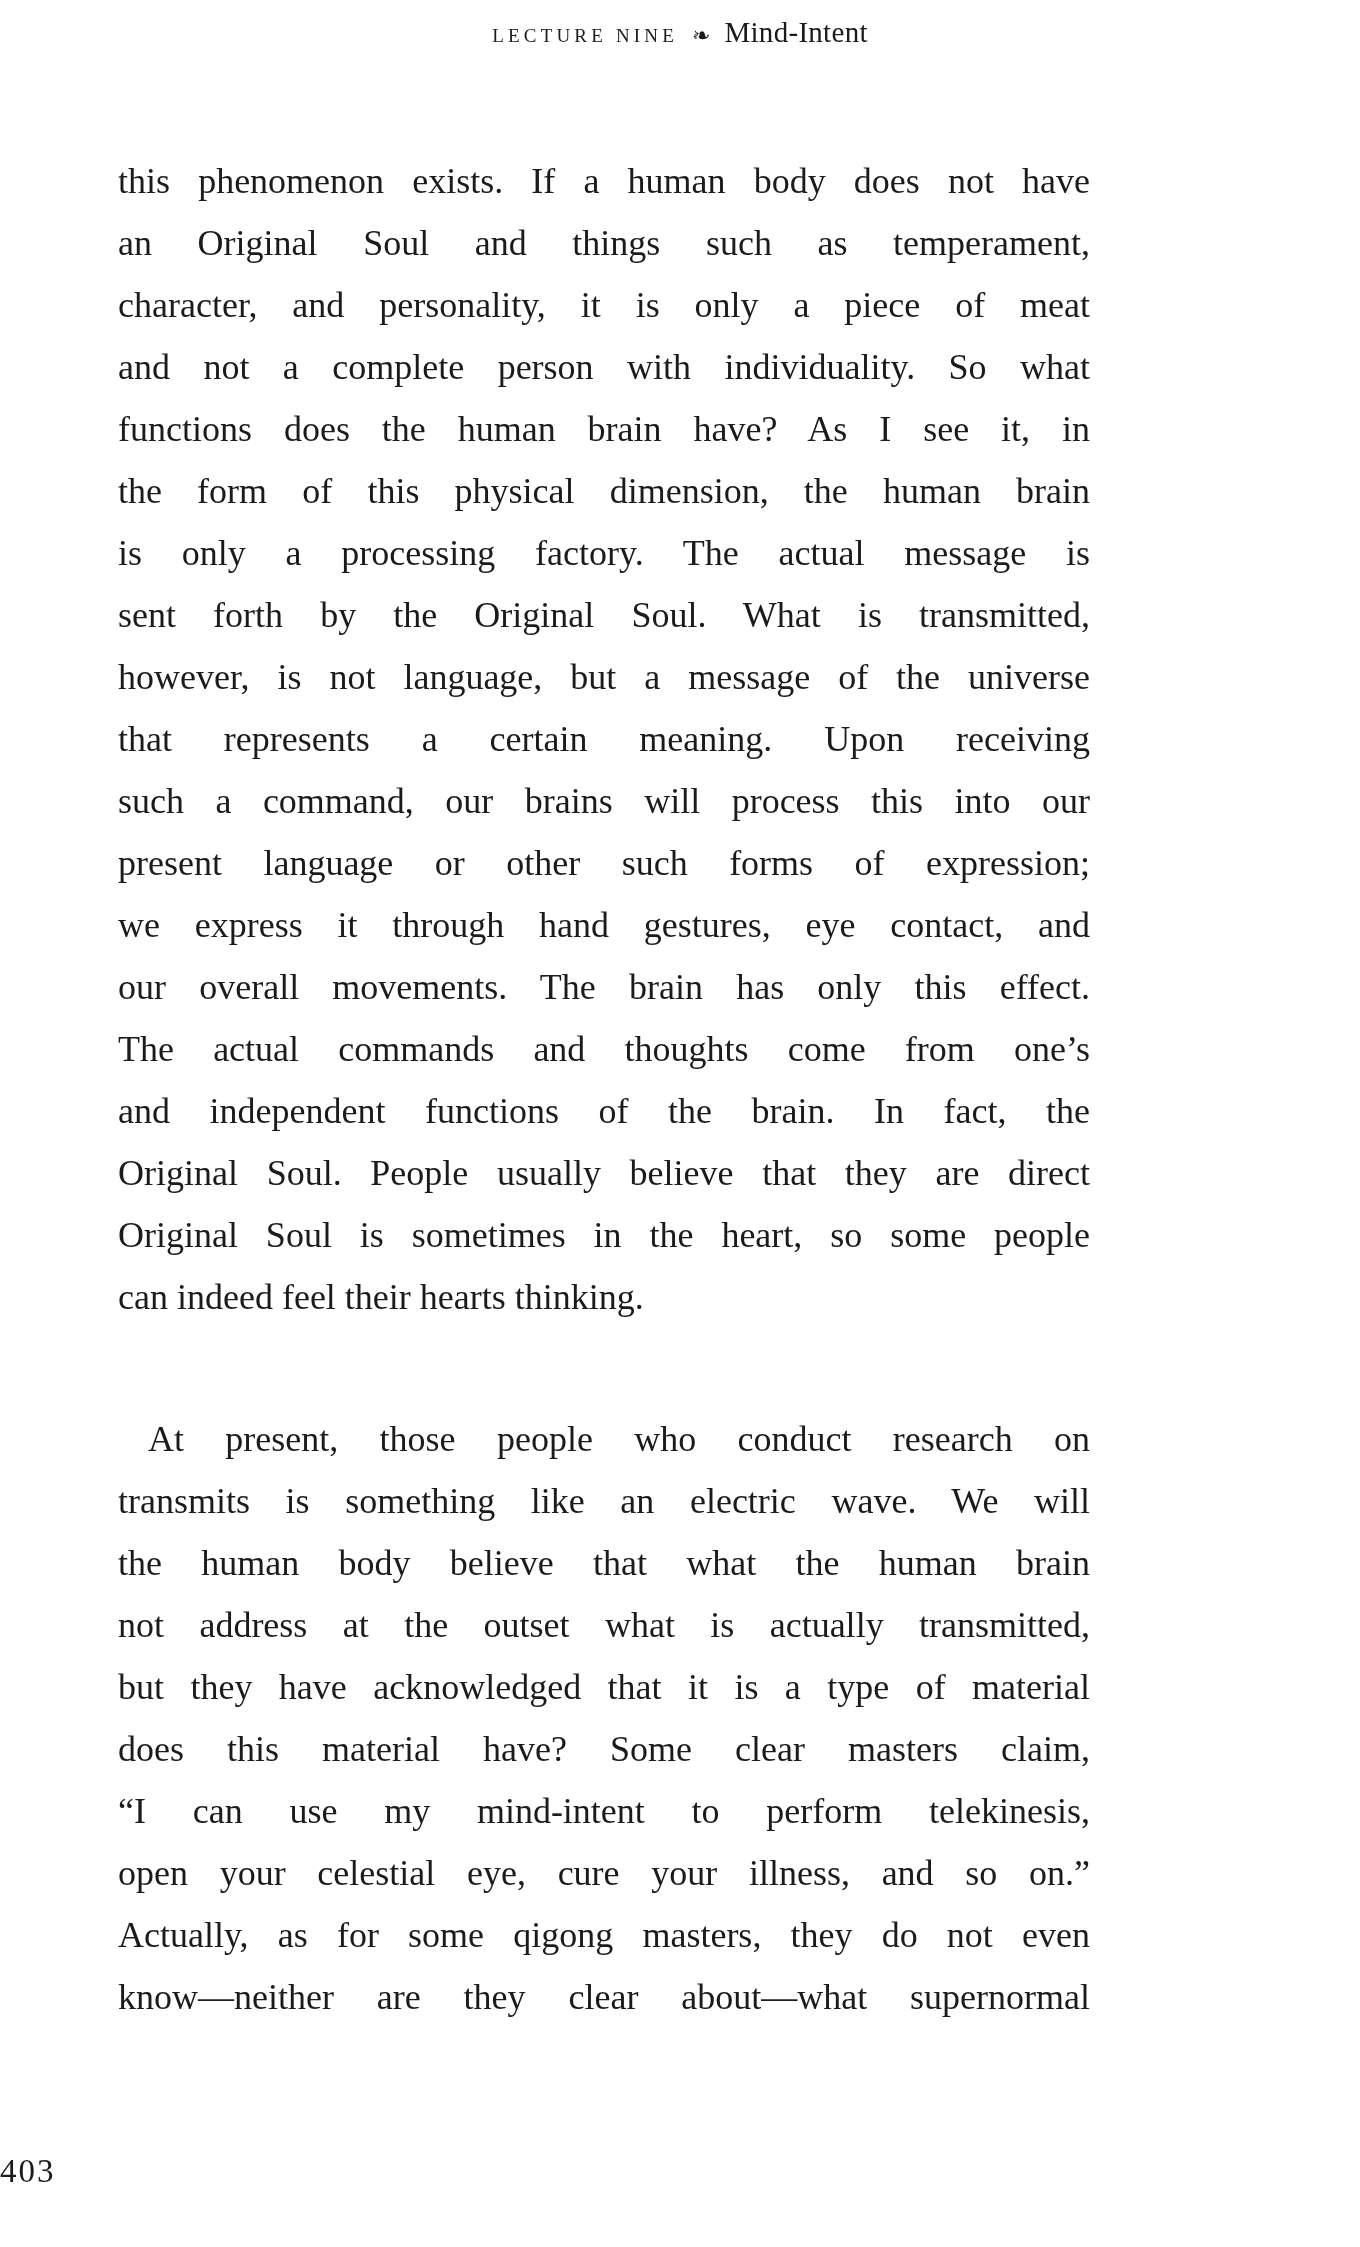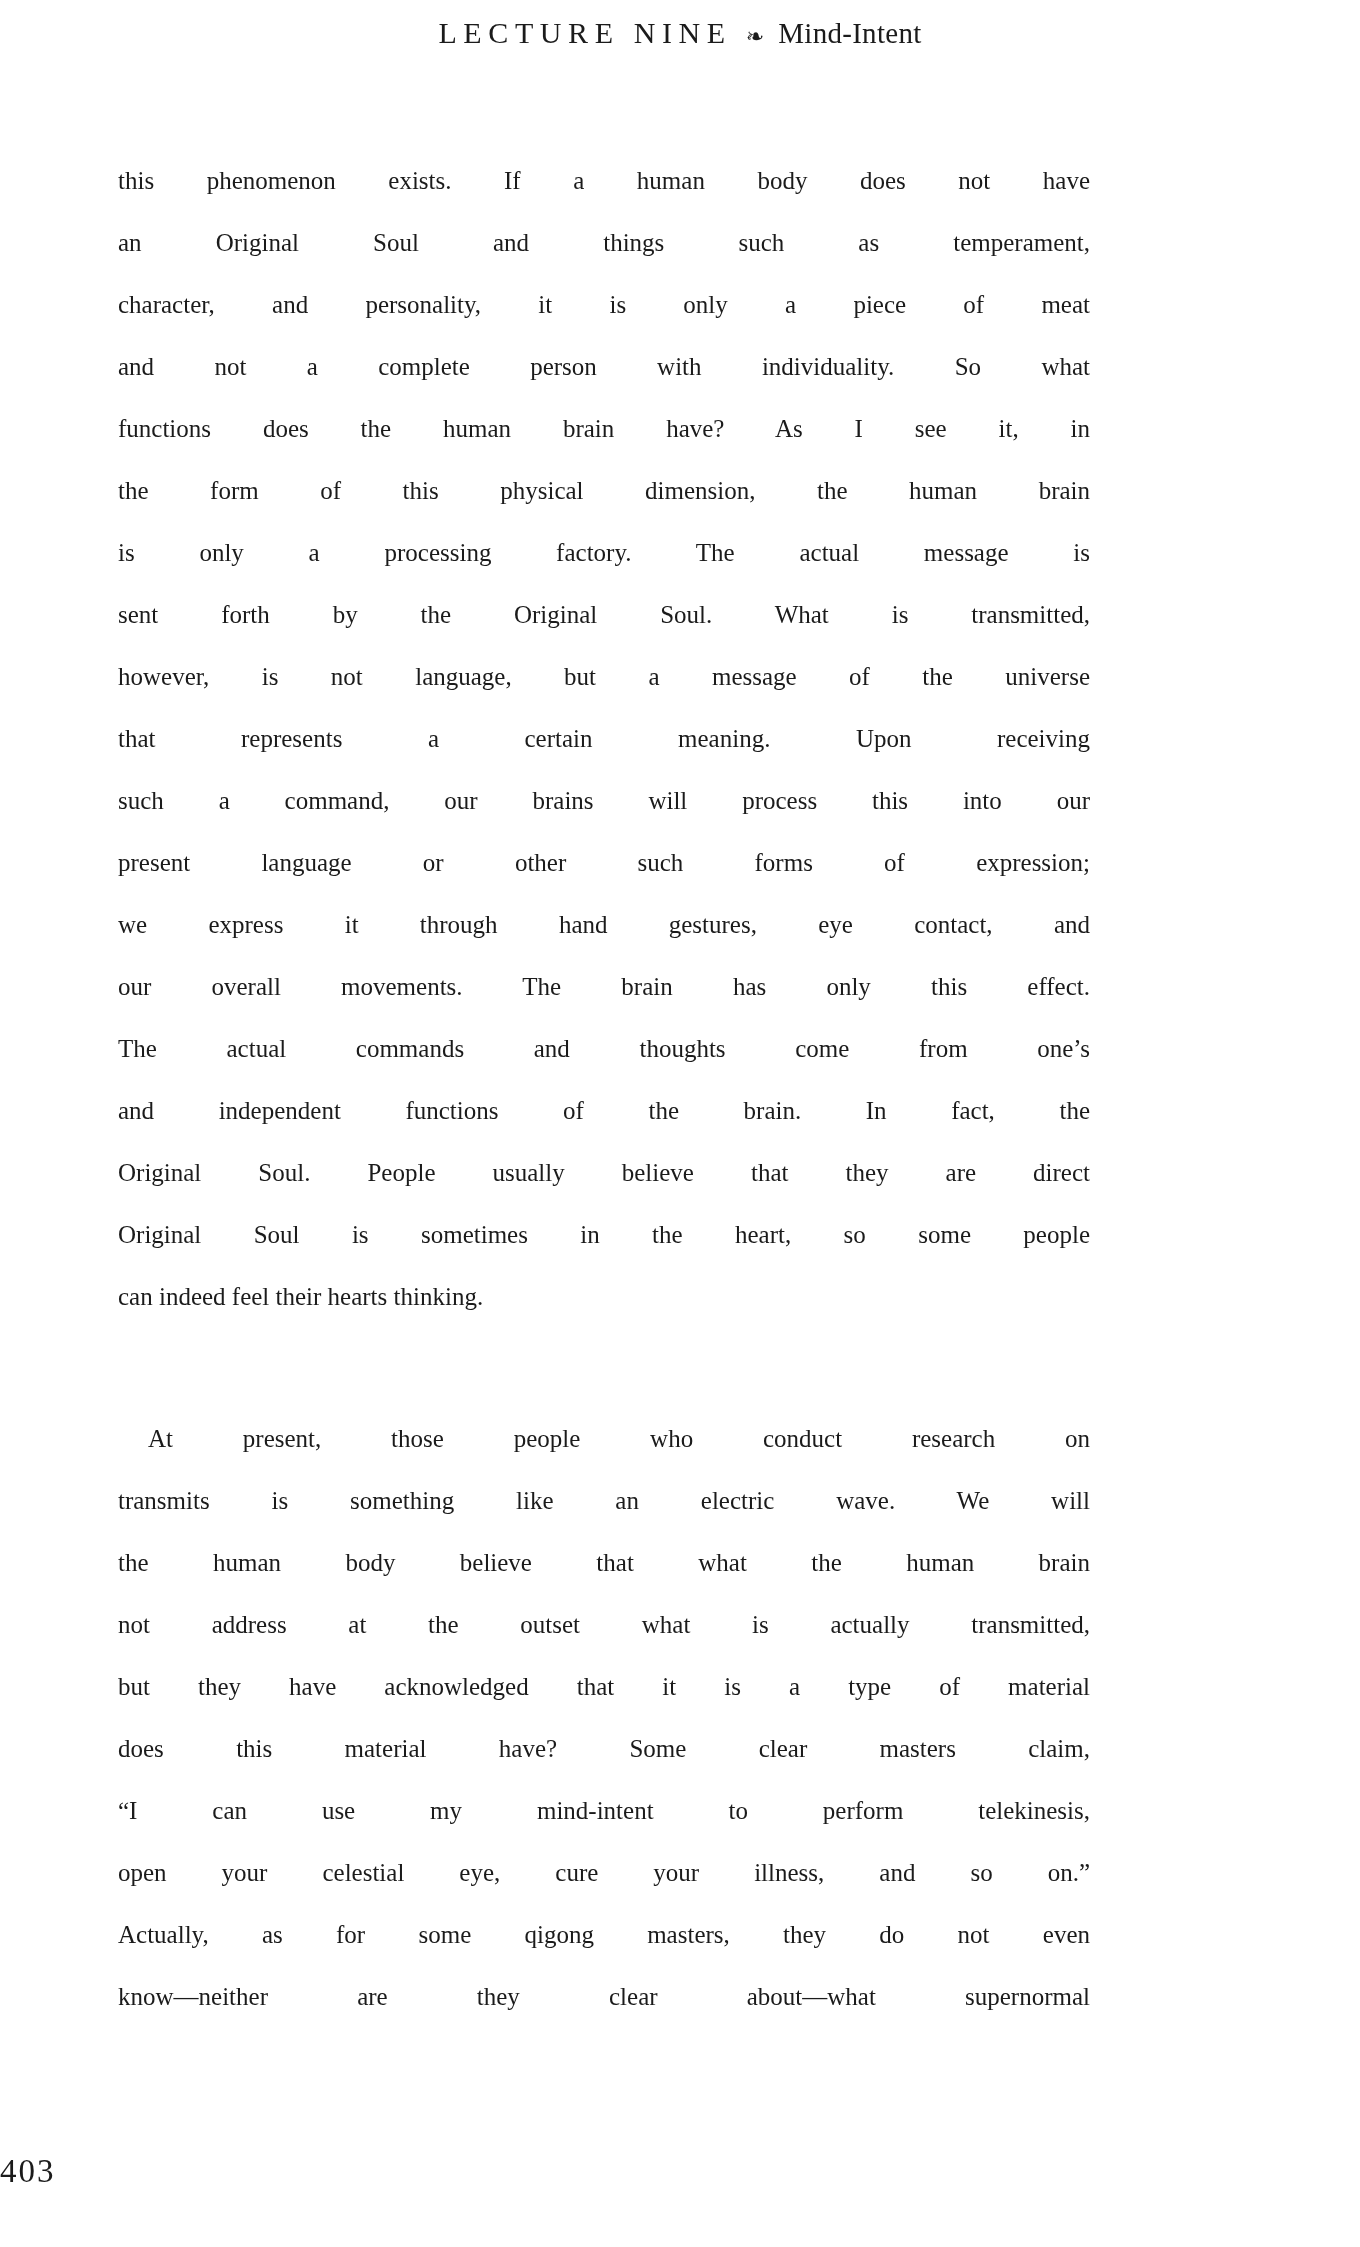--- a/index.html
+++ b/index.html
@@ -21,21 +21,21 @@
     top: 16px;
     left: 0;
     width: 100%;
     display: flex;
     justify-content: center;
     align-items: baseline;
     gap: 14px;
     white-space: nowrap;
   }
   .rh-section {
-    font-size: 30px;
+    font-size: 19px;
     letter-spacing: 0.22em;
     font-variant: normal;
   }
   .rh-ornament {
     font-family: "DejaVu Sans", sans-serif;
     font-size: 22px;
     position: relative;
     top: 1px;
   }
   .rh-title {
@@ -44,21 +44,21 @@
   }
   .text-block {
     position: absolute;
     left: 118px;
     top: 150px;
     width: 972px;
   }
   .para { margin: 0; padding: 0; }
   .para + .para { margin-top: 80px; }
   .line {
-    font-size: 25px;
+    font-size: 36px;
     line-height: 62px;
     text-align: justify;
     text-align-last: justify;
     white-space: normal;
   }
   .line.last {
     text-align-last: left;
   }
   .para.indent .line:first-child {
     text-indent: 30px;

